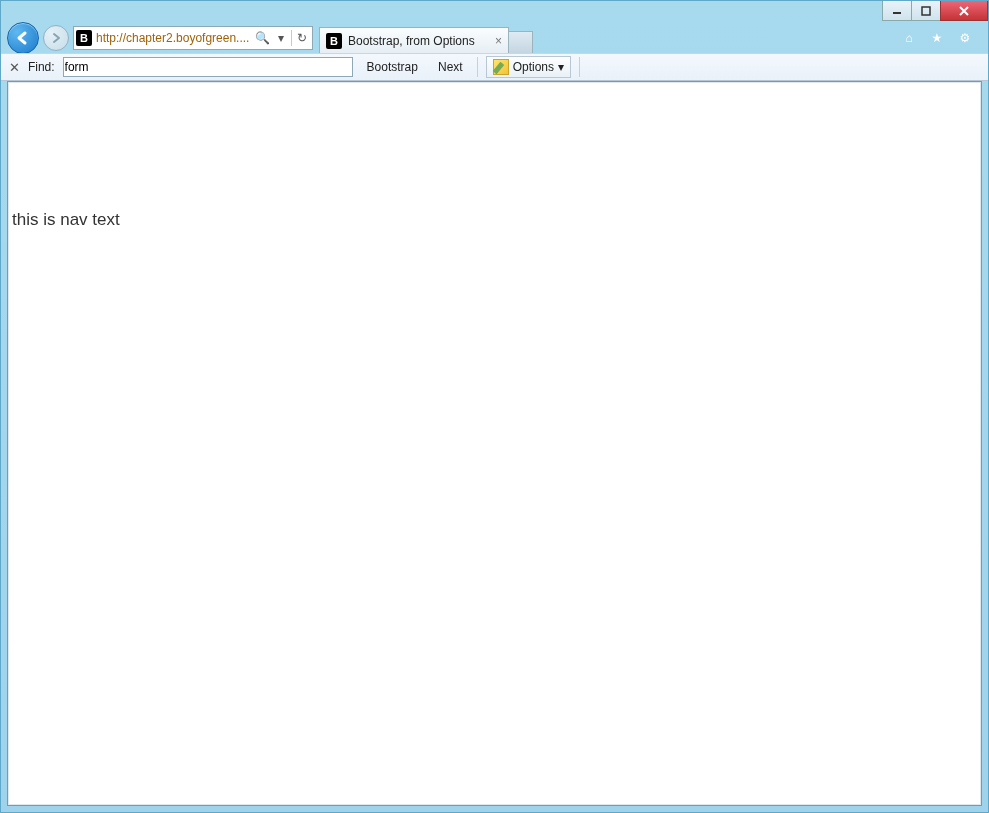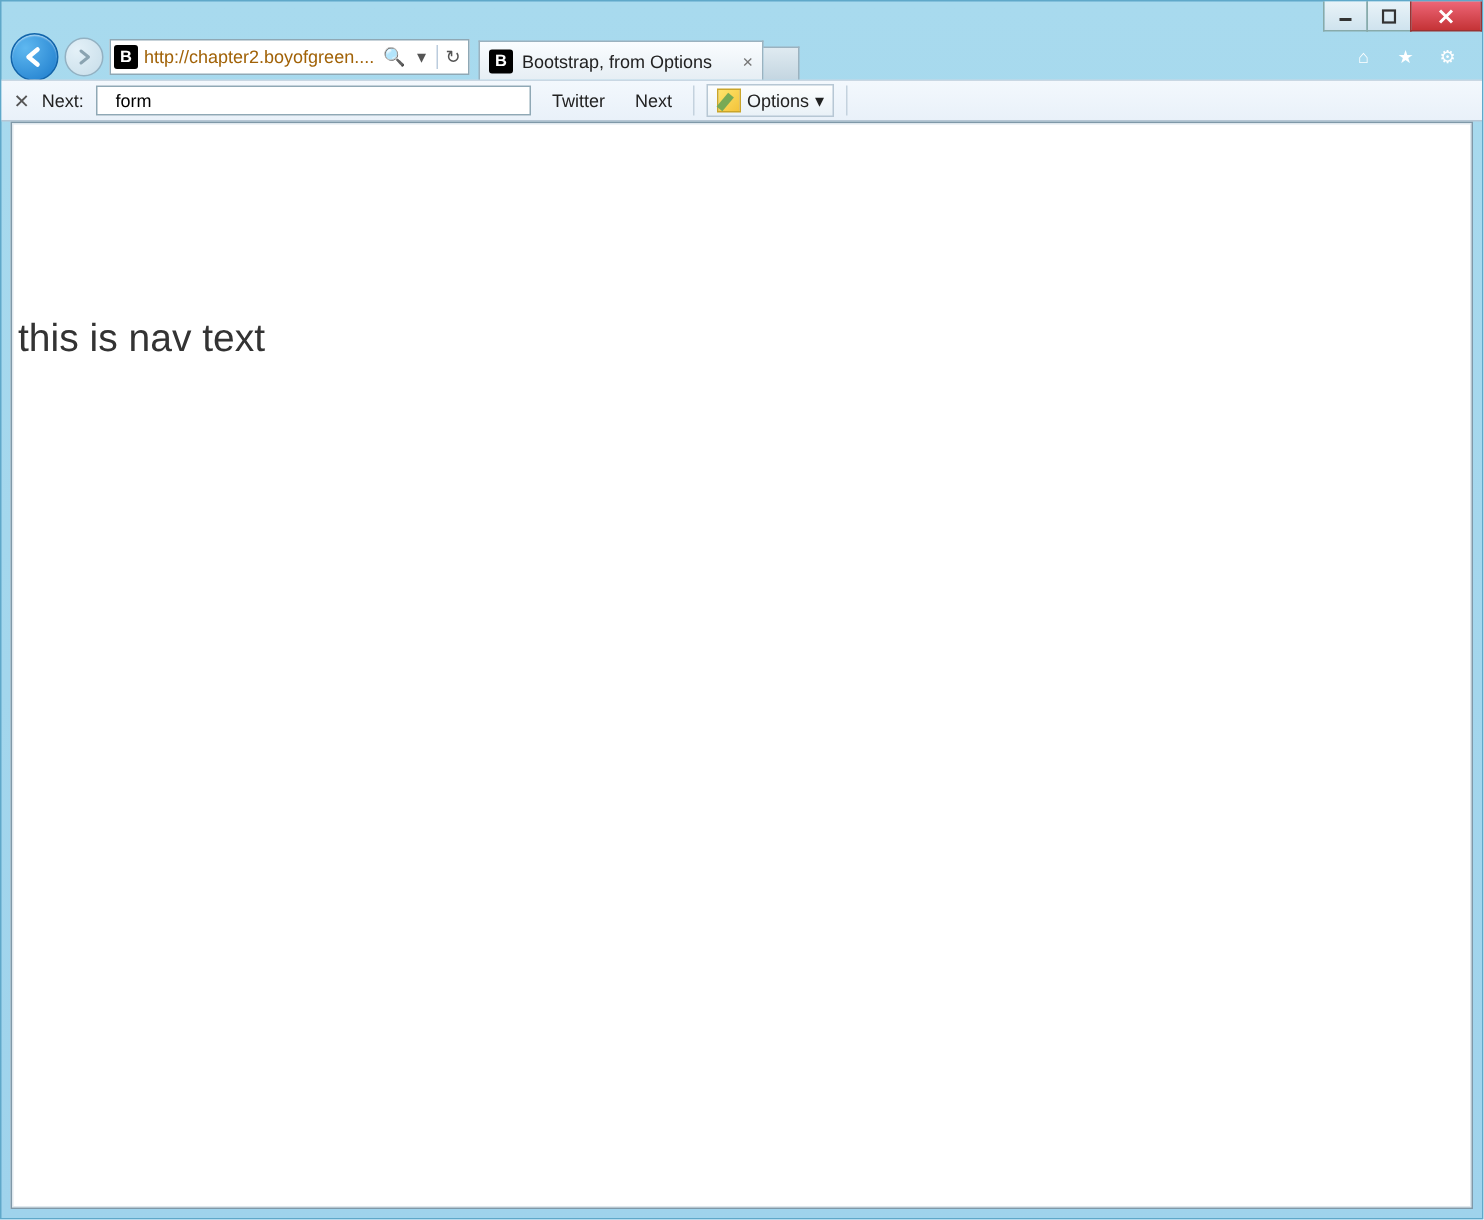--- a/index.html
+++ b/index.html
@@ -103,21 +103,21 @@
     background:linear-gradient(to bottom,#f3f8fd,#e9f1f9);
     border-top:1px solid #c9d7e3;
     border-bottom:1px solid #b6c6d4;
     display:flex;align-items:center;
     padding:0 8px; gap:8px; color:#222;
   }
   .findbar .xbtn{color:#555;font-size:13px;}
   .findlabel{}
   .findinput{
     width:290px;height:20px;border:1px solid #8fa8b5;background:#fff;
-    padding:0 12px;font-family:inherit;font-size:12px;
+    padding:0 1px;font-family:inherit;font-size:12px;
   }
   .findbtn{padding:2px 6px;color:#222;}
   .vsep{width:1px;height:20px;background:#c4d2de;}
   .optbtn{
     display:flex;align-items:center;gap:4px;
     border:1px solid #b7c7d4;background:linear-gradient(to bottom,#fdfefe,#e9f1f7);
     padding:2px 6px;height:22px;
   }
   .hilite{width:16px;height:16px;background:linear-gradient(135deg,#ffe46b,#f3c33a);border:1px solid #caa52a;position:relative;}
   .hilite::after{content:"";position:absolute;left:2px;top:2px;width:5px;height:12px;background:#7a5;transform:rotate(40deg);}
@@ -127,21 +127,21 @@
     flex:1; margin:0 6px 6px 6px;
     background:#fff; border:1px solid #7f98a8;
     box-shadow: inset 0 0 0 1px #dfe8ee;
     position:relative; overflow:auto;
   }
   .page-body{
     padding: 0;
   }
   .navtext{
     font-family: Arial, Helvetica, sans-serif;
-    font-size:26px; color:#333;
+    font-size:17px; color:#333;
     position:absolute; left:4px; top:128px;
   }
 </style>
 </head>
 <body>
 
 <div class="window">
 
   <div class="titlebar">
     <div class="winbtns">
@@ -197,23 +197,23 @@
 
     <div class="right-icons">
       <span class="ico">⌂</span>
       <span class="ico">★</span>
       <span class="ico">⚙</span>
     </div>
   </div>
 
   <div class="findbar">
     <span class="xbtn">✕</span>
-    <span class="findlabel">Next:</span>
+    <span class="findlabel">Find:</span>
     <input class="findinput" type="text" value="form" style="">
-    <span class="findbtn">Twitter</span>
+    <span class="findbtn">Bootstrap</span>
     <span class="findbtn">Next</span>
     <span class="vsep"></span>
     <div class="optbtn">
       <span class="hilite"></span>
       <span>Options</span>
       <span>▾</span>
     </div>
     <span class="vsep"></span>
   </div>
 

